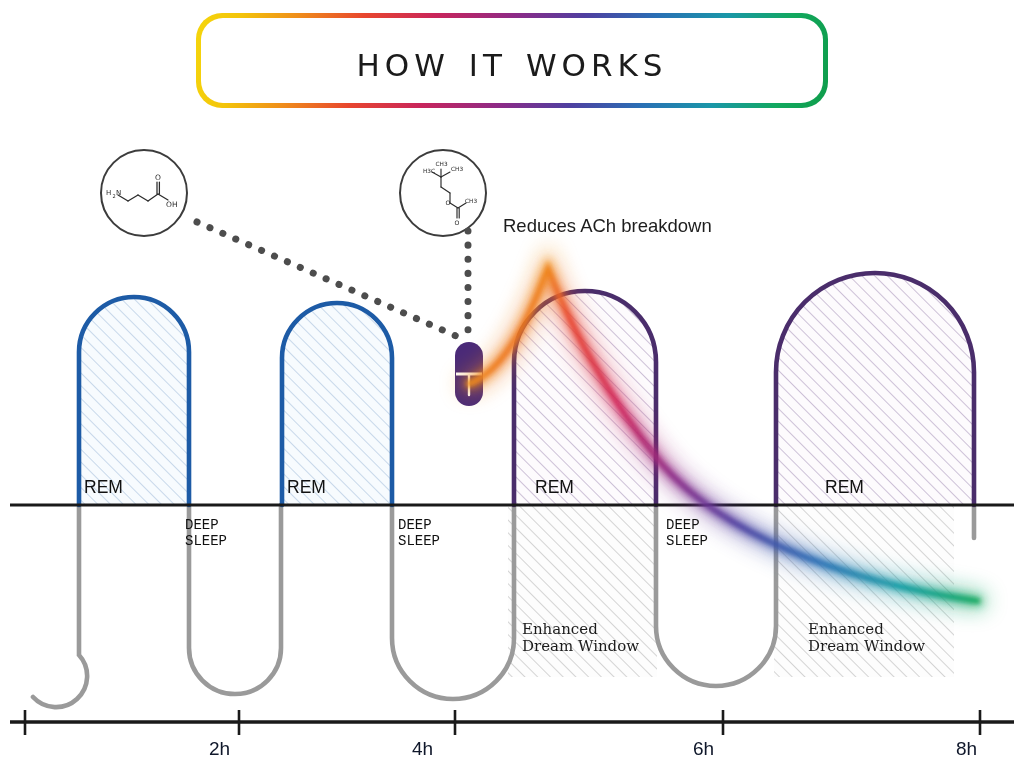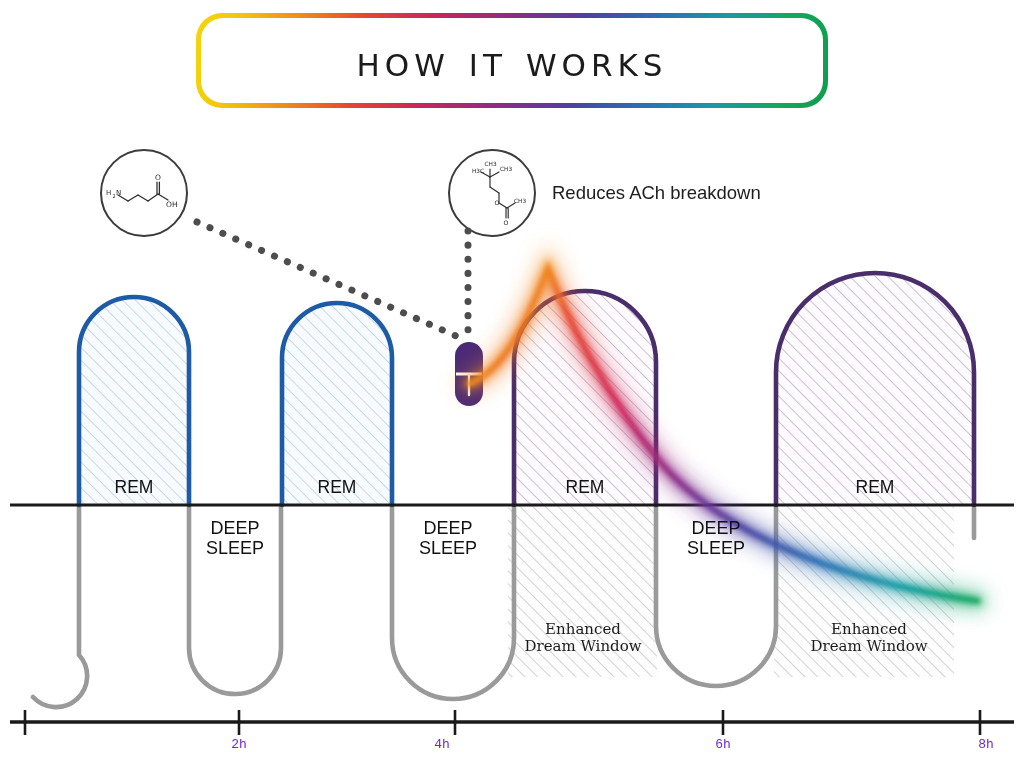--- a/index.html
+++ b/index.html
@@ -54,35 +54,35 @@
     flex:0 0 auto;
   }
   .anno-label{
     margin-left:16px;
     font-size:18.5px;
     color:#1d1d1d;
     white-space:nowrap;
     font-family:"Liberation Sans", sans-serif;
   }
   #anno-gaba{left:100px;top:149px;}
-  #anno-ach{left:448px;top:149px;}
+  #anno-ach{left:399px;top:149px;align-items:flex-end;}
 
   
   #plot{position:absolute;left:0;top:0;width:1024px;height:766px;}
 
   
   .plab{
-    position:absolute;text-align:center;color:#111;
+    position:absolute;text-align:left;color:#111;
     font-family:"Liberation Sans", sans-serif;
     line-height:1.12;
   }
   .rem-lab{font-size:17.5px;}
-  .deep-lab{font-size:18px;}
+  .deep-lab{font-size:14px;font-family:Liberation Mono, monospace;}
   .edw-lab{font-size:15px;font-family:"DejaVu Serif", serif;color:#1b1b1b;}
-  .axis-lab{font-size:13px;color:#6d28d9;font-family:Liberation Mono, monospace;}
+  .axis-lab{font-size:19px;color:#0f172a;font-family:Liberation Sans, sans-serif;}
 </style>
 </head>
 <body>
 
 <div id="stage">
 
   <div id="title-wrap">
     <div id="title-border"></div>
     <div id="title-inner">
       <span id="title-text">How it works</span>

